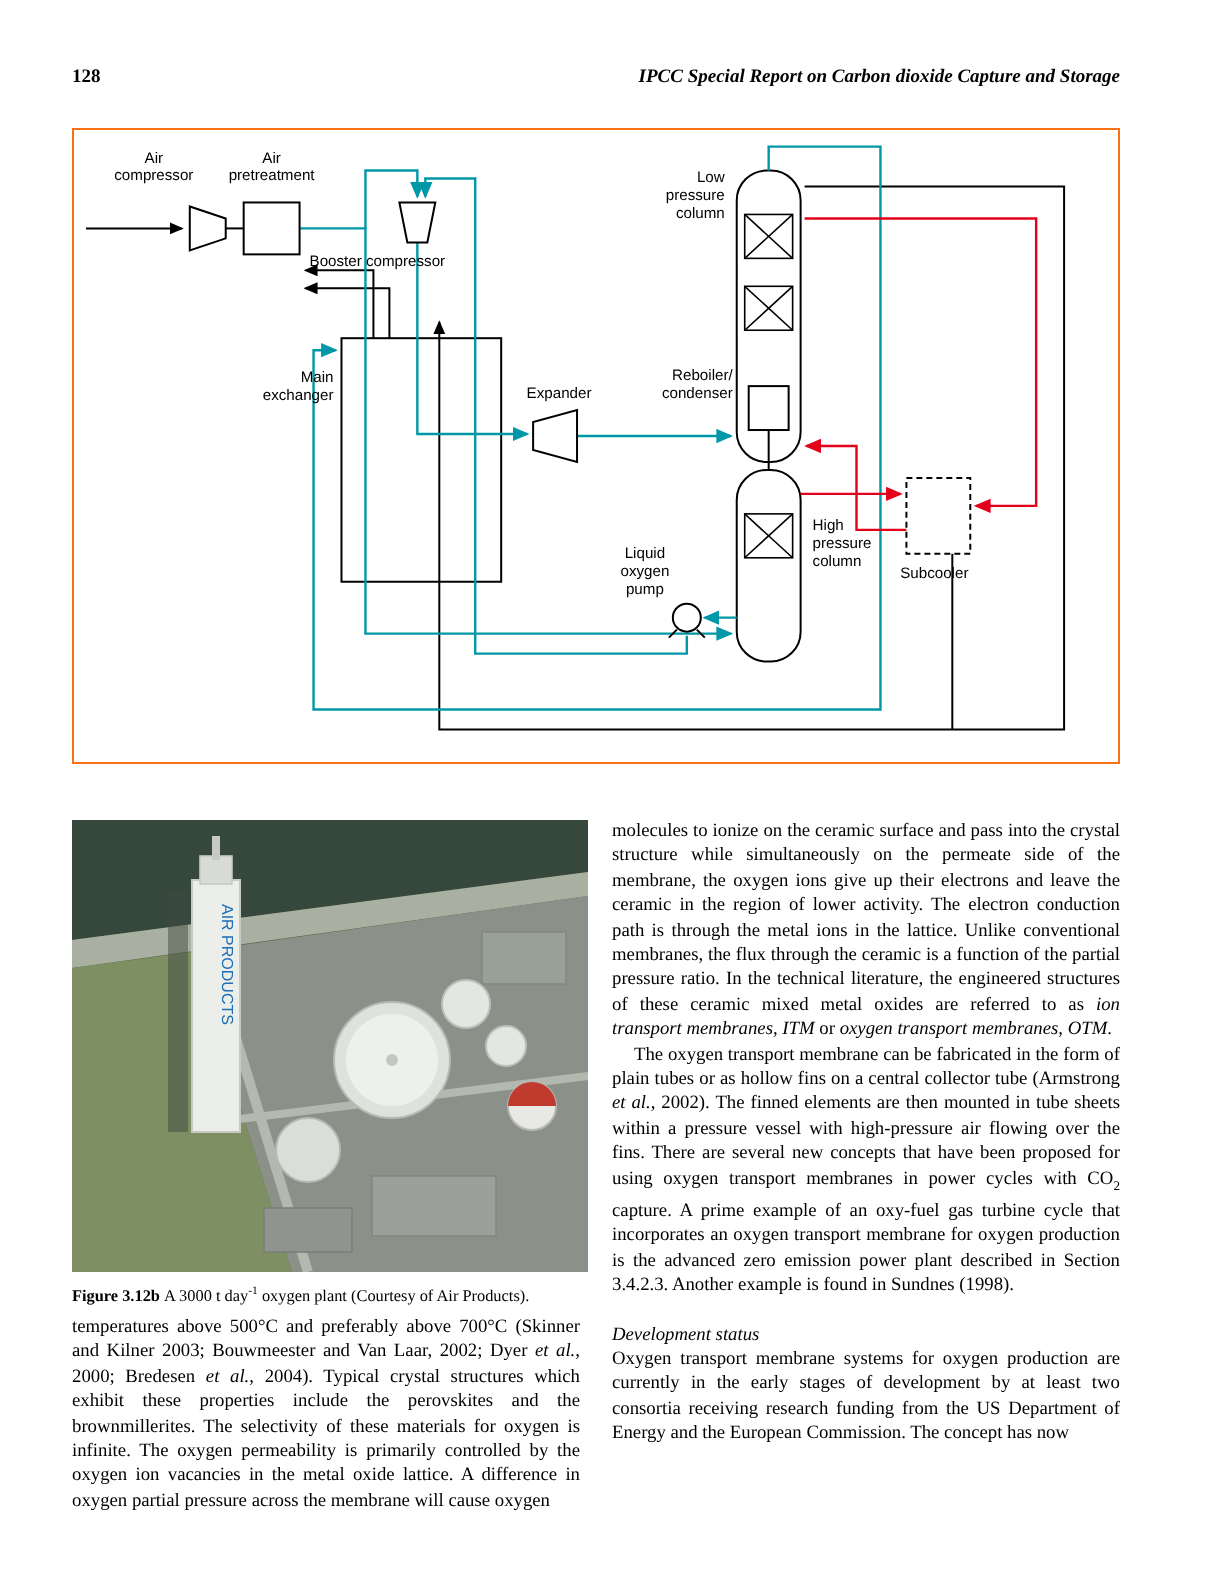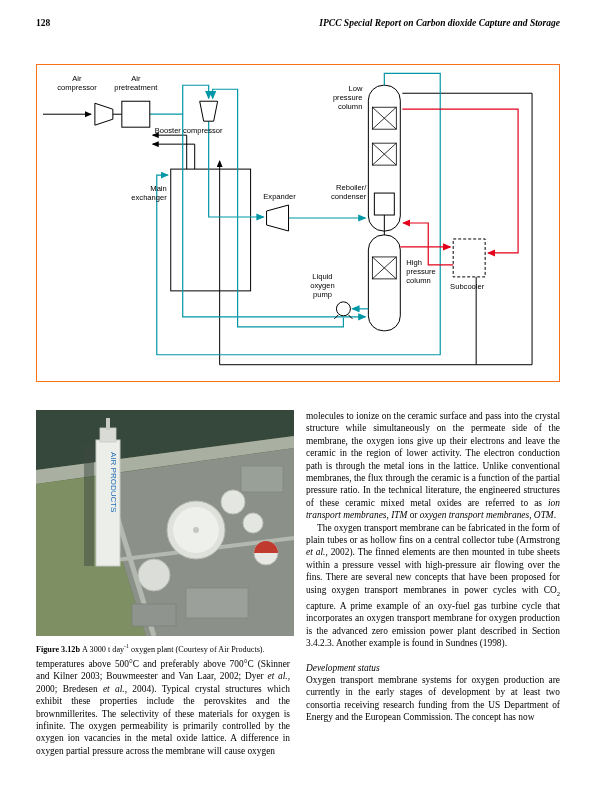--- a/index.html
+++ b/index.html
@@ -1,19 +1,19 @@
 <!DOCTYPE html>
 <html style="--stream-teal: #0097a6; --stream-red: #e2001a; --stream-black: #000000;"><head>
 <meta charset="utf-8">
 <style>
   html,body { margin:0; padding:0; background:#ffffff; }
   .page { position:relative; width:612px; height:792px; background:#fff; overflow:hidden;
           font-family:"Liberation Serif", serif; color:#000; outline:1px solid #ddd; }
 
-  .header { position:absolute; top:18px; left:36px; width:524px;
+  .header { position:absolute; top:34px; left:36px; width:524px;
             display:flex; justify-content:space-between; align-items:baseline; font-size:9.5px; }
   .pgnum  { font-weight:bold; }
   .runtitle { font-style:italic; font-weight:bold; }
 
   .fig-a { position:absolute; top:64px; left:36px; width:522px; height:316px;
            border:1px solid #f97316; background:#fff; }
   svg.diagram { width:100%; height:100%; display:block; }
 
   .caption { position:absolute; font-size:8.2px; line-height:10px; margin:0; }
   .cap-a { top:389px; left:36px; width:524px; }

